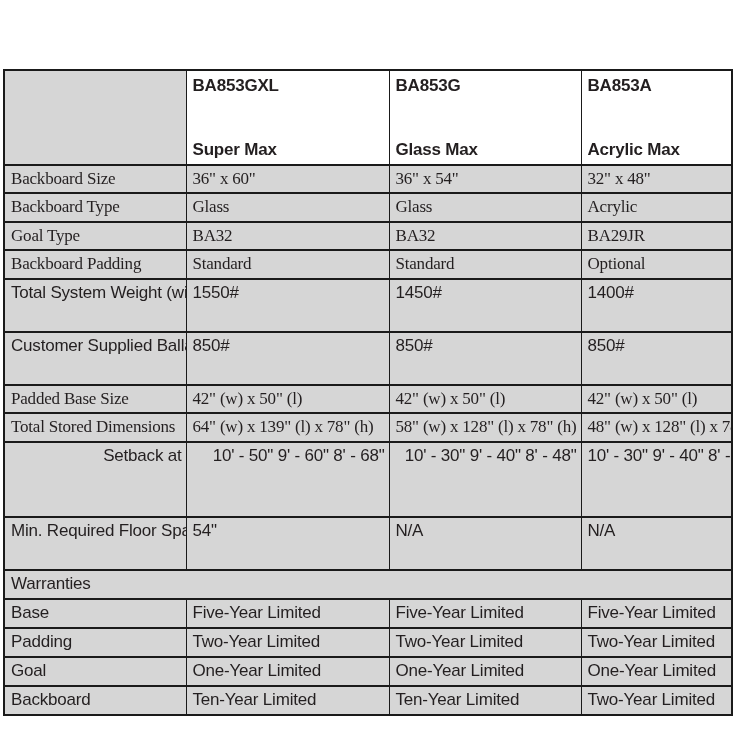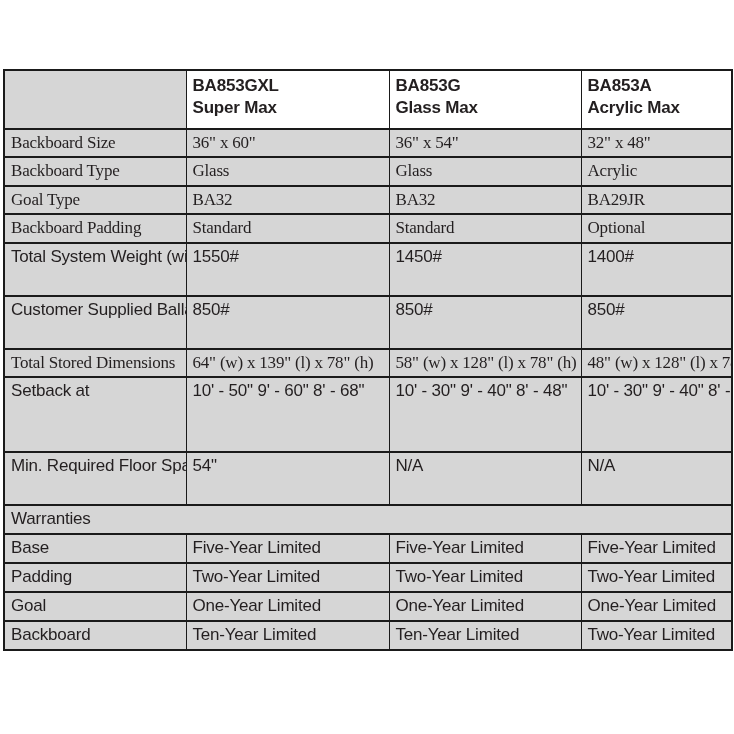--- a/index.html
+++ b/index.html
@@ -46,37 +46,37 @@
   table.spec th {
     background: #ffffff;
     font-weight: 700;
     height: 51px;
     padding-top: 4px;
     white-space: normal;
   }
   td.corner { background: #ffffff; }
   tr.h1 td { height: 21px; font-family: Liberation Serif, serif; }
   tr.h2 td { height: 47px; }
-  tr.h3 td { height: 69px; }
+  tr.h3 td { height: 69px; text-align: right; }
   tr.wr td  { height: 23px; }
   td.label { white-space: normal; }
   td.pre { white-space: pre-line; }
   td.dims {
     font-size: 14.8px;
     letter-spacing: -0.4px;
     padding-top: 4px;
   }
   td.section {
     background: #ffffff;
     font-weight: 700;
     font-size: 18px;
     height: 23px;
   }
   th .model { display: block; }
-  th .name  { display: block; }
+  th .name  { display: block; margin-top: 42px; }
 </style>
 </head>
 <body>
 
 <div class="page">
   <table class="spec">
     <colgroup>
       <col style="width:182px">
       <col style="width:203px">
       <col style="width:192px">
@@ -134,20 +134,26 @@
         <td>1400#</td>
       </tr>
 
       <tr class="h2">
         <td class="label">Customer Supplied Ballast Weight</td>
         <td>850#</td>
         <td>850#</td>
         <td>850#</td>
       </tr>
 
+      <tr class="h1">
+        <td class="label">Padded Base Size</td>
+        <td>42" (w) x 50" (l)</td>
+        <td>42" (w) x 50" (l)</td>
+        <td>42" (w) x 50" (l)</td>
+      </tr>
 
       <tr class="h1">
         <td class="label">Total Stored Dimensions</td>
         <td class="dims">64" (w) x 139" (l) x 78" (h)</td>
         <td class="dims">58" (w) x 128" (l) x 78" (h)</td>
         <td class="dims">48" (w) x 128" (l) x 78" (h)</td>
       </tr>
 
       <tr class="h3">
         <td class="label">Setback at</td>

